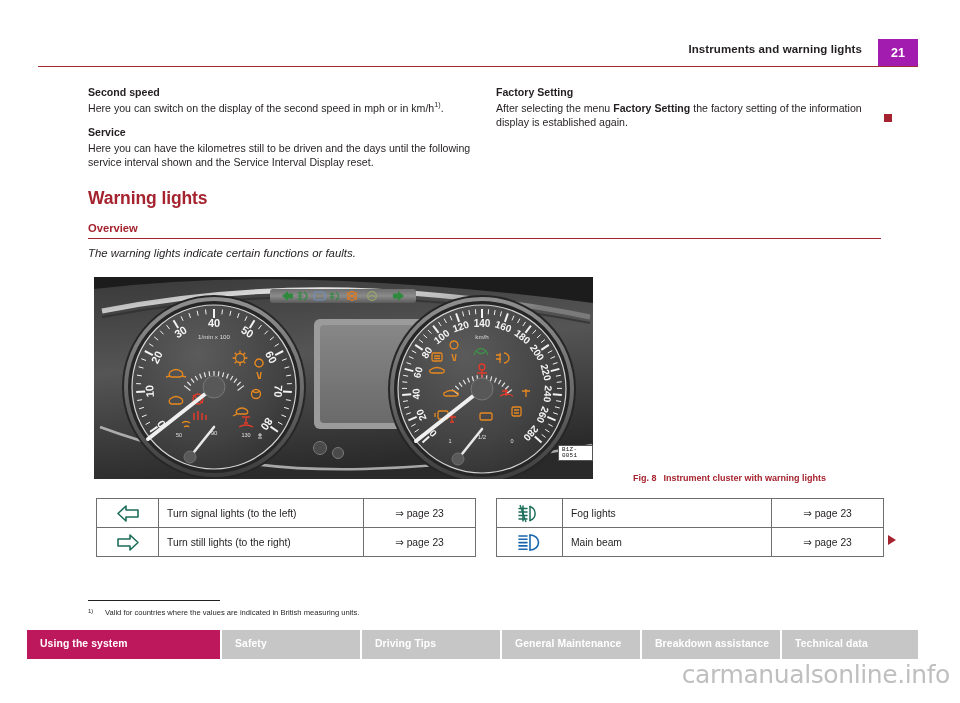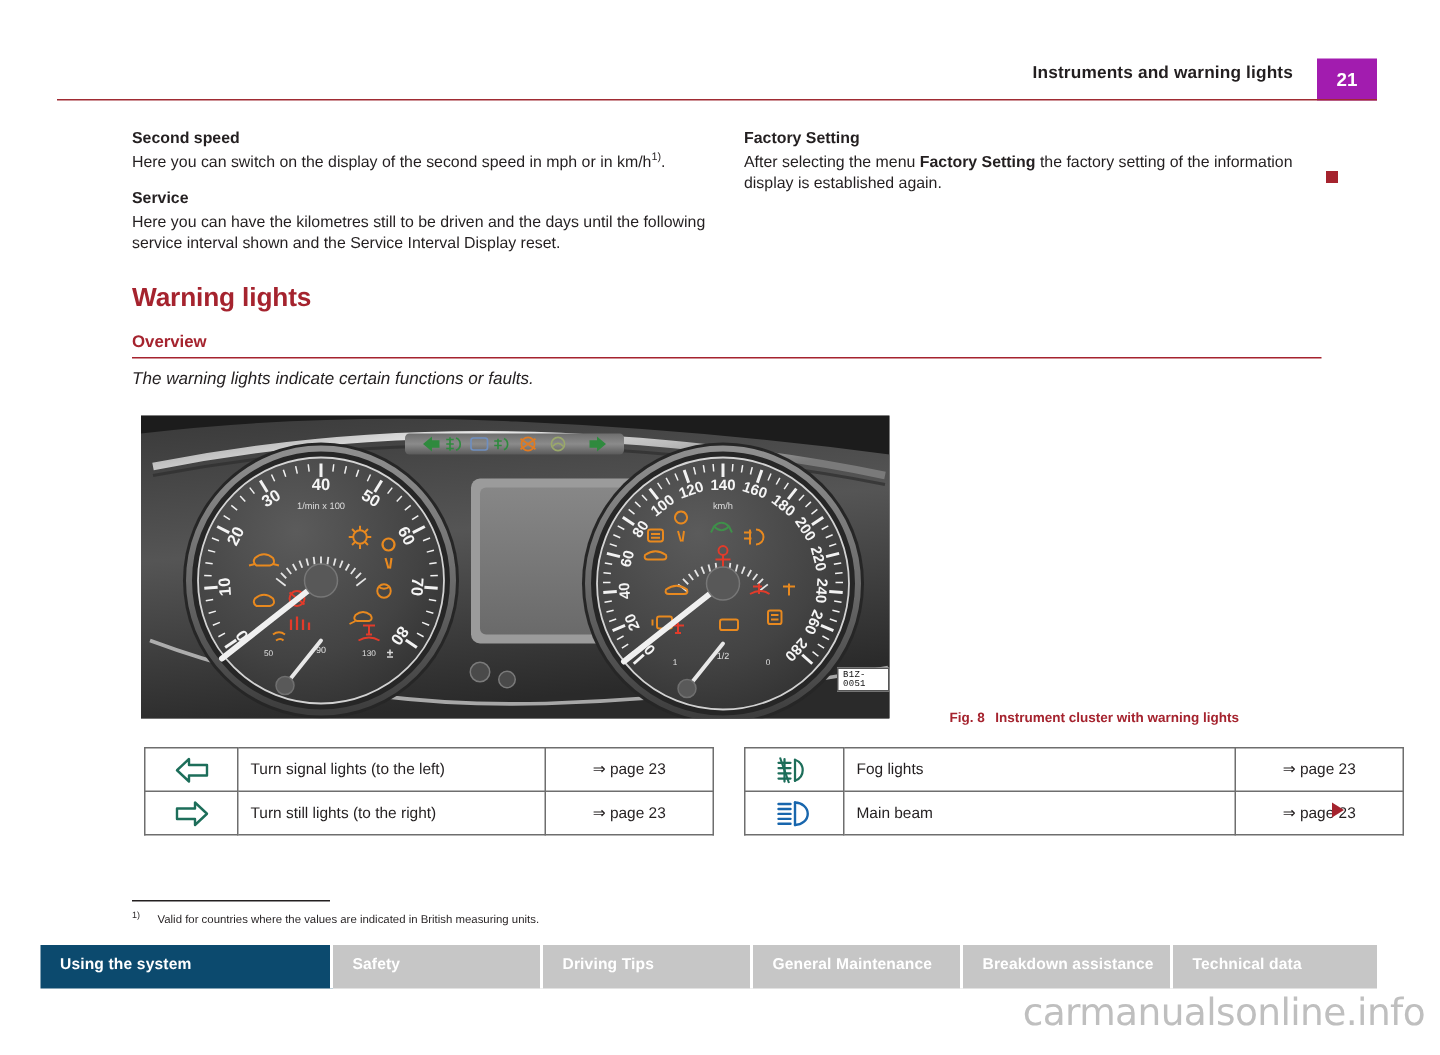--- a/index.html
+++ b/index.html
@@ -162,21 +162,21 @@
   #figure-caption .cap-num { margin-right: 7px; margin-left: 27px; }
 
   
   .wl-table {
     position: absolute;
     border-collapse: collapse;
     table-layout: fixed;
     border-radius: 18px;
   }
   #table-left  { left: 96px;  top: 498px; width: 380px; }
-  #table-right { left: 496px; top: 498px; width: 440px; }
+  #table-right { left: 496px; top: 498px; width: 388px; }
 
   .wl-table td {
     border: 1px solid #6e6e6e;
     height: 29px;
     vertical-align: middle;
     font-size: 10.3px;
     color: #231f20;
     padding: 0;
   }
   .c-icon  { width: 62px;  text-align: center; }
@@ -240,21 +240,21 @@
     font-size: 10.4px;
     font-weight: bold;
     display: flex;
     align-items: center;
     padding-left: 13px;
     border-right: 2px solid #ffffff;
     line-height: 1;
     letter-spacing: 0.1px;
   }
   .nav-item:last-child { border-right: 0; }
-  .nav-item.active { background: #0c4a6e; }
+  .nav-item.active { background: #be185d; }
 
   
   #watermark {
     position: absolute;
     left: 0; top: 662px;
     width: 960px;
     text-align: right;
     padding-right: 10px;
     font-size: 25px;
     color: #bfbfbf;

